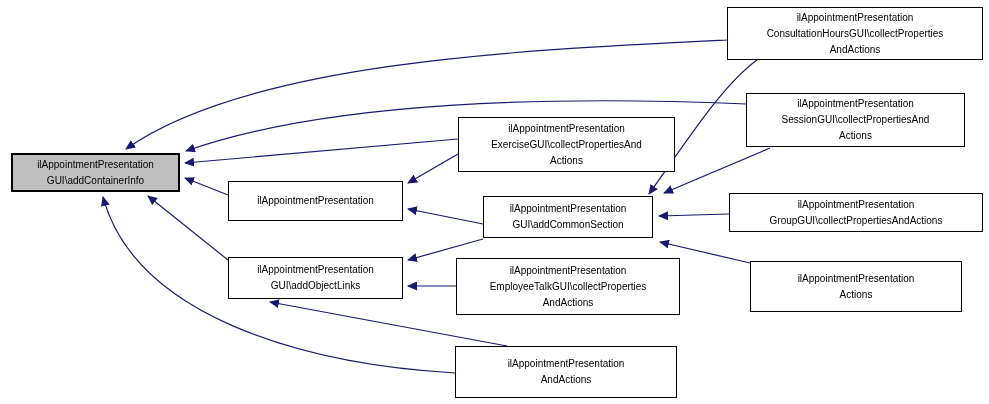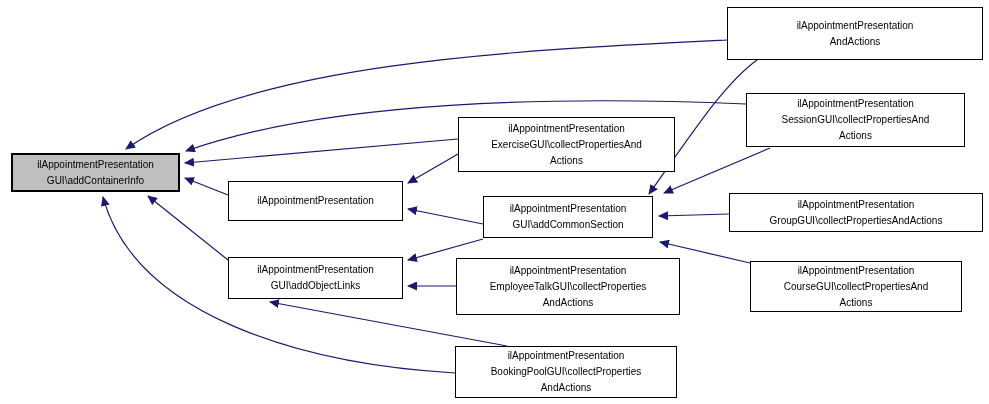--- a/index.html
+++ b/index.html
@@ -101,35 +101,34 @@
         <span class="line">ilAppointmentPresentation</span>
         <span class="line">GUI\addCommonSection</span>
       </div>
       <div class="node" style="left: 456px; top: 258px; width: 224px; height: 57px; background: rgb(255, 255, 255); border-color: rgb(0, 0, 0); color: rgb(0, 0, 0);">
         <span class="line">ilAppointmentPresentation</span>
         <span class="line">EmployeeTalkGUI\collectProperties</span>
         <span class="line">AndActions</span>
       </div>
       <div class="node" style="left: 455px; top: 346px; width: 222px; height: 52px; background: rgb(255, 255, 255); border-color: rgb(0, 0, 0); color: rgb(0, 0, 0);">
         <span class="line">ilAppointmentPresentation</span>
-        <span class="line">BookingPoolGUI\collectProperties</span>
         <span class="line">AndActions</span>
       </div>
       <div class="node" style="left: 727px; top: 7px; width: 256px; height: 53px; background: rgb(255, 255, 255); border-color: rgb(0, 0, 0); color: rgb(0, 0, 0);">
         <span class="line">ilAppointmentPresentation</span>
+        <span class="line">ConsultationHoursGUI\collectProperties</span>
         <span class="line">AndActions</span>
       </div>
       <div class="node" style="left: 746px; top: 93px; width: 219px; height: 54px; background: rgb(255, 255, 255); border-color: rgb(0, 0, 0); color: rgb(0, 0, 0);">
         <span class="line">ilAppointmentPresentation</span>
         <span class="line">SessionGUI\collectPropertiesAnd</span>
         <span class="line">Actions</span>
       </div>
       <div class="node" style="left: 729px; top: 193px; width: 254px; height: 39px; background: rgb(255, 255, 255); border-color: rgb(0, 0, 0); color: rgb(0, 0, 0);">
         <span class="line">ilAppointmentPresentation</span>
         <span class="line">GroupGUI\collectPropertiesAndActions</span>
       </div>
       <div class="node" style="left: 750px; top: 261px; width: 212px; height: 51px; background: rgb(255, 255, 255); border-color: rgb(0, 0, 0); color: rgb(0, 0, 0);">
         <span class="line">ilAppointmentPresentation</span>
-        <span class="line">CourseGUI\collectPropertiesAnd</span>
         <span class="line">Actions</span>
       </div>
     </div>
 </div>
 
 </body></html>

